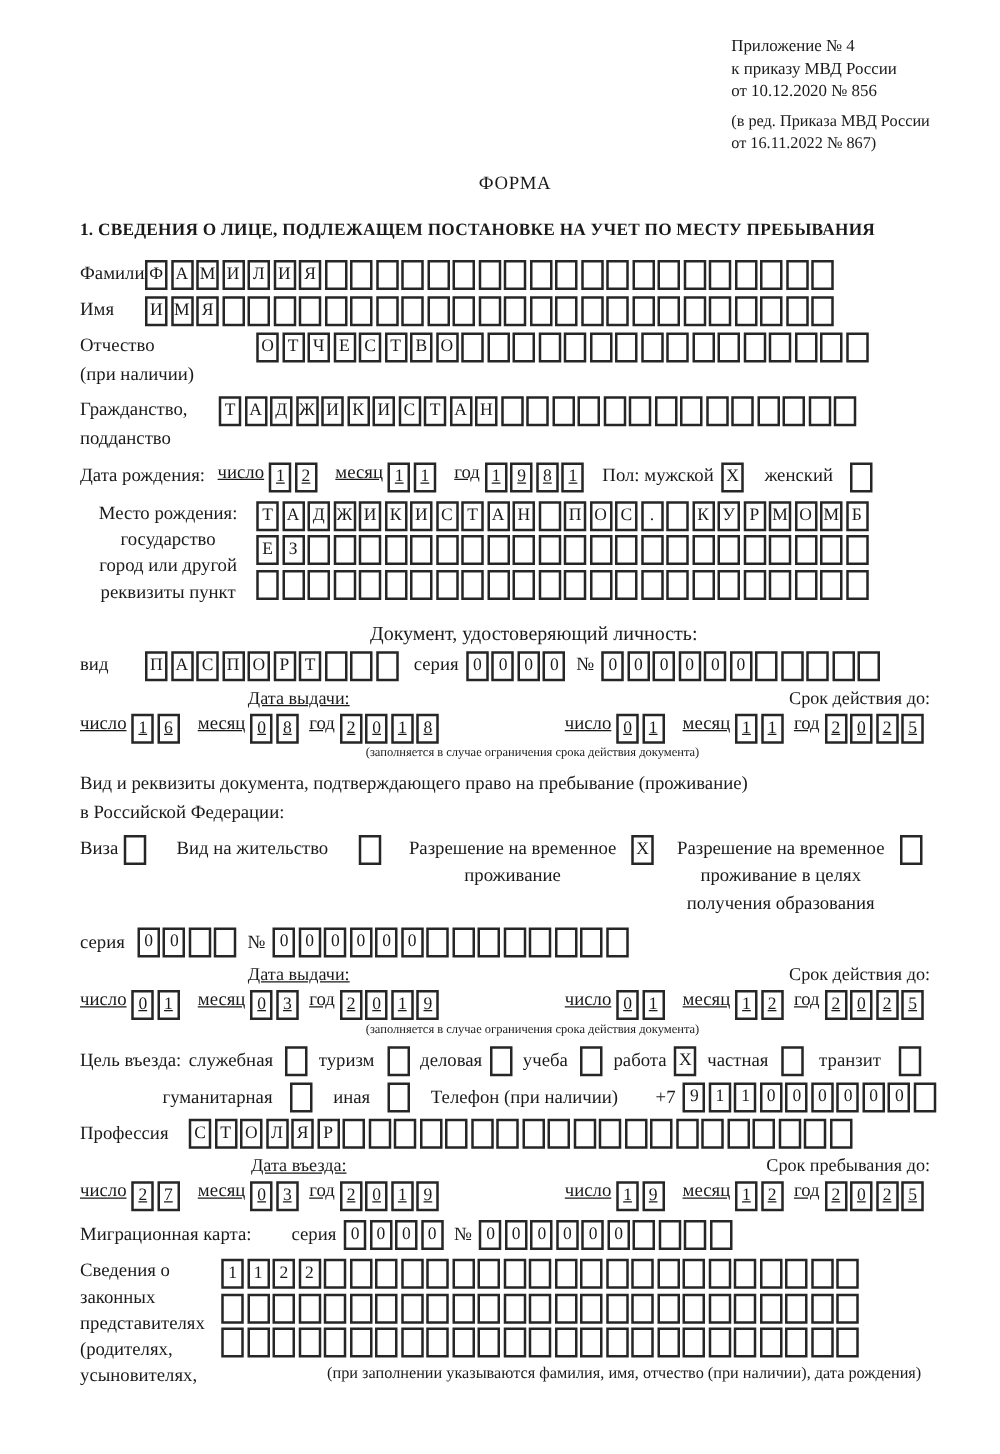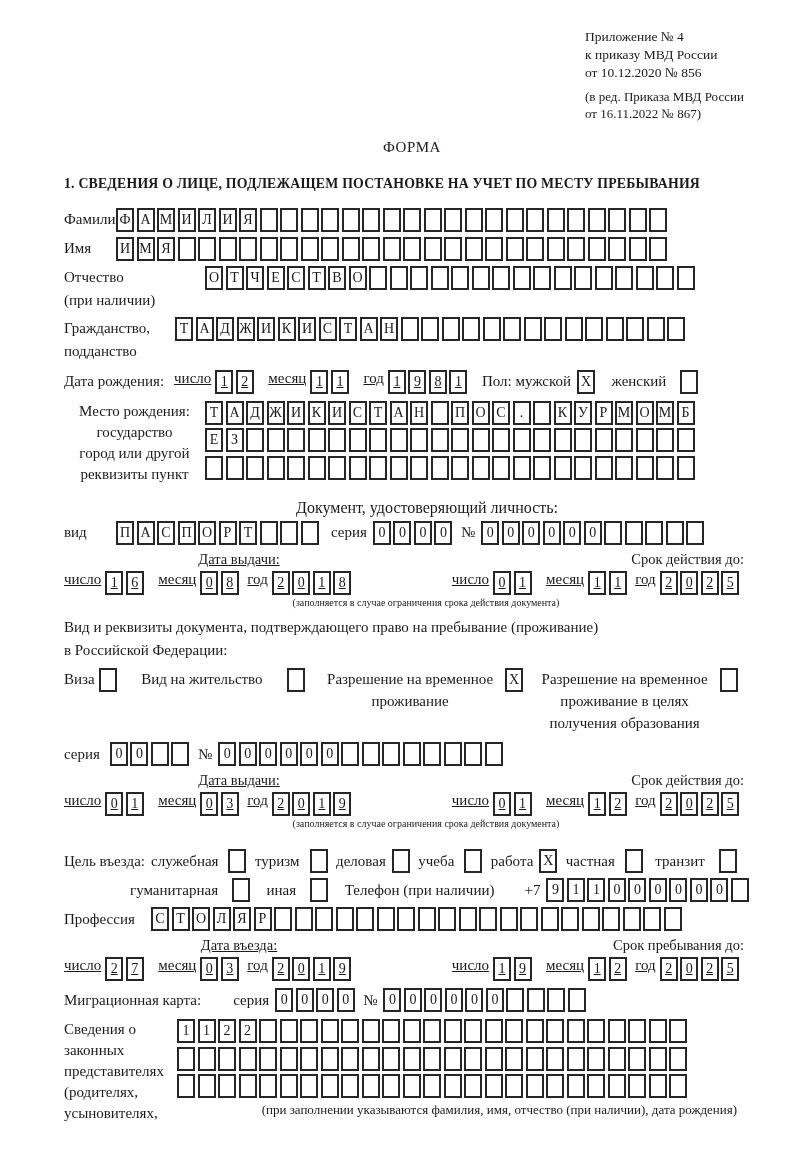--- a/index.html
+++ b/index.html
@@ -514,21 +514,21 @@
       <span class="boxes">
           <span class="box">2</span>
           <span class="box">0</span>
           <span class="box">2</span>
           <span class="box">5</span>
         </span>
     </span>
   </div>
   <div class="note">(заполняется в случае ограничения срока действия документа)</div>
 
-  <div class="row" style="margin-top:20px;">
+  <div class="row" style="margin-top:8px;">
     <span>Цель въезда:</span>
     <span class="ml6">служебная</span>
     <span class="boxes ml10">
         <span class="box"></span>
       </span>
     <span class="ml6">туризм</span>
     <span class="boxes ml10">
         <span class="box"></span>
       </span>
     <span class="ml6">деловая</span>

